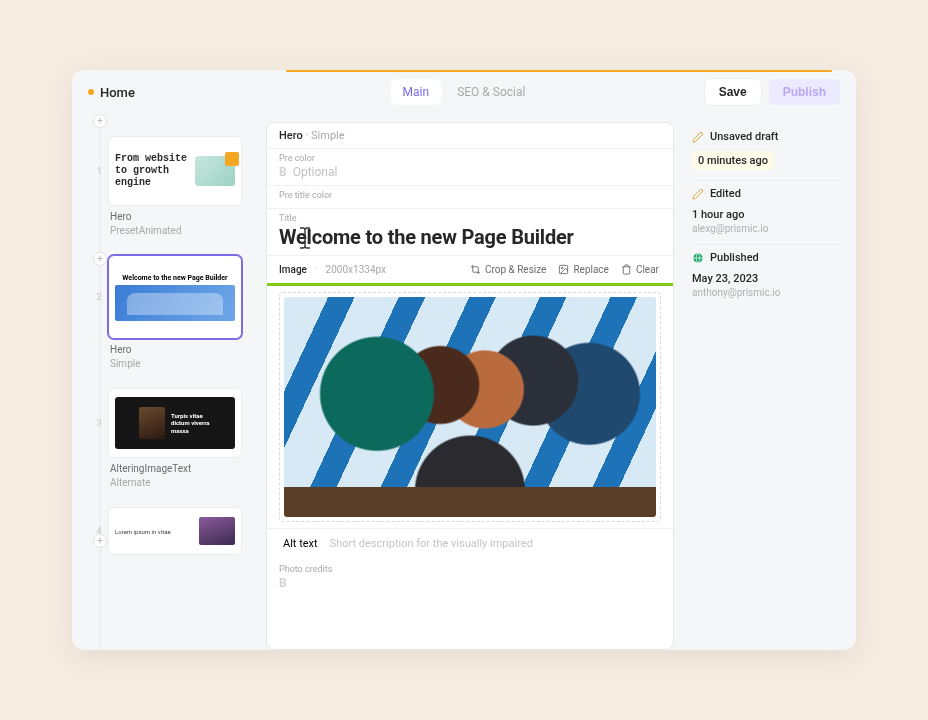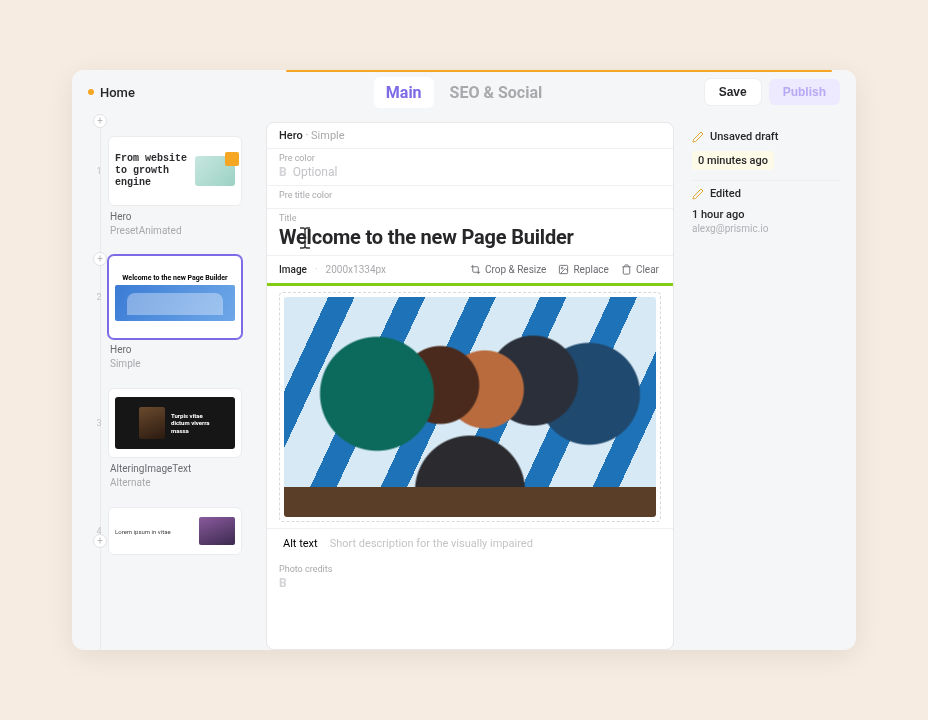--- a/index.html
+++ b/index.html
@@ -67,22 +67,22 @@
     display: flex;
     gap: 4px;
     margin-left: auto;
     position: absolute;
     left: 50%;
     transform: translateX(-50%);
   }
   .tab {
     padding: 6px 12px;
     border-radius: 6px;
-    font-size: 16px;
-    font-weight: 700;
+    font-size: 12px;
+    font-weight: 400;
     color: var(--grey-text);
   }
   .tab.active {
     color: var(--purple);
     background: #fff;
   }
   .actions {
     margin-left: auto;
     display: flex;
     gap: 8px;
@@ -411,16 +411,27 @@
         <div class="hist-line">
           <svg viewBox="0 0 24 24" fill="none" stroke="#e7a83b" stroke-width="2">
               <path d="m18 2 4 4L7 21l-5 1 1-5Z"></path>
             </svg>
           <span>Edited</span>
         </div>
         <div class="hist-time">1 hour ago</div>
         <div class="hist-sub">alexg@prismic.io</div>
       </div>
 
+      <div class="hist-block">
+        <div class="hist-line">
+          <svg viewBox="0 0 24 24" fill="#1aa668" stroke="#fff" stroke-width="1.4">
+              <circle cx="12" cy="12" r="10"></circle>
+              <path d="M2 12h20M12 2a15 15 0 0 1 0 20M12 2a15 15 0 0 0 0 20"></path>
+            </svg>
+          <span>Published</span>
+        </div>
+        <div class="hist-time">May 23, 2023</div>
+        <div class="hist-sub">anthony@prismic.io</div>
+      </div>
     </div>
 
   </div>
 </div>
 
 </body></html>

